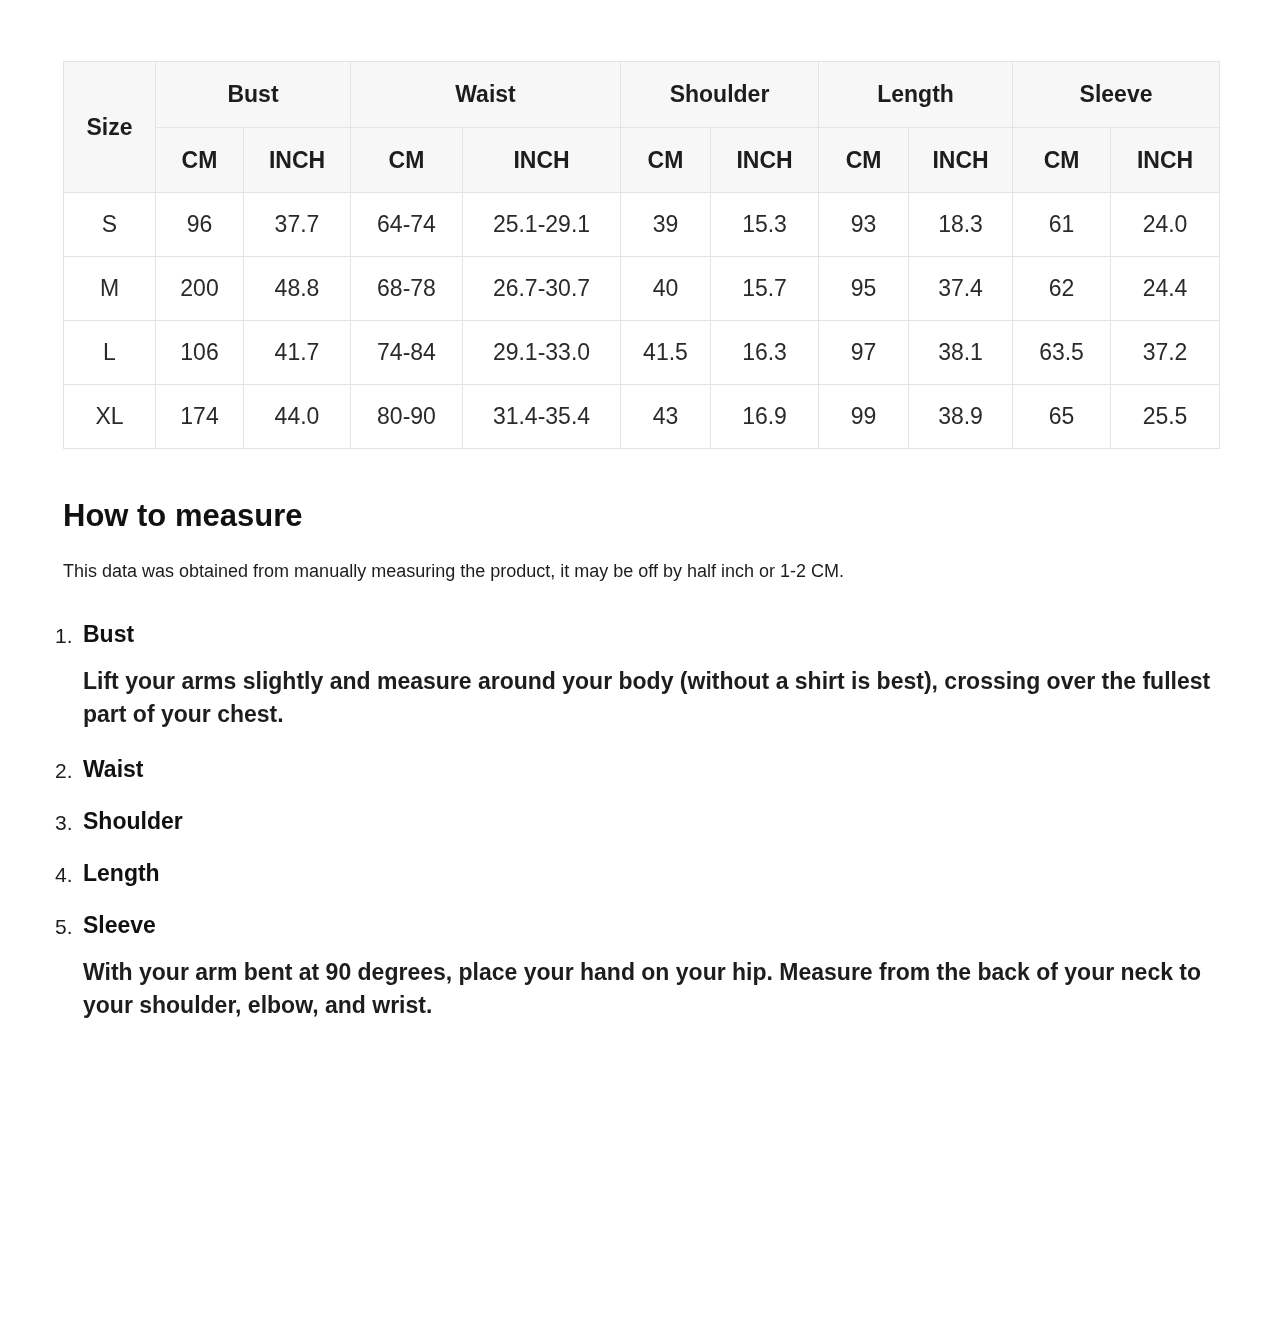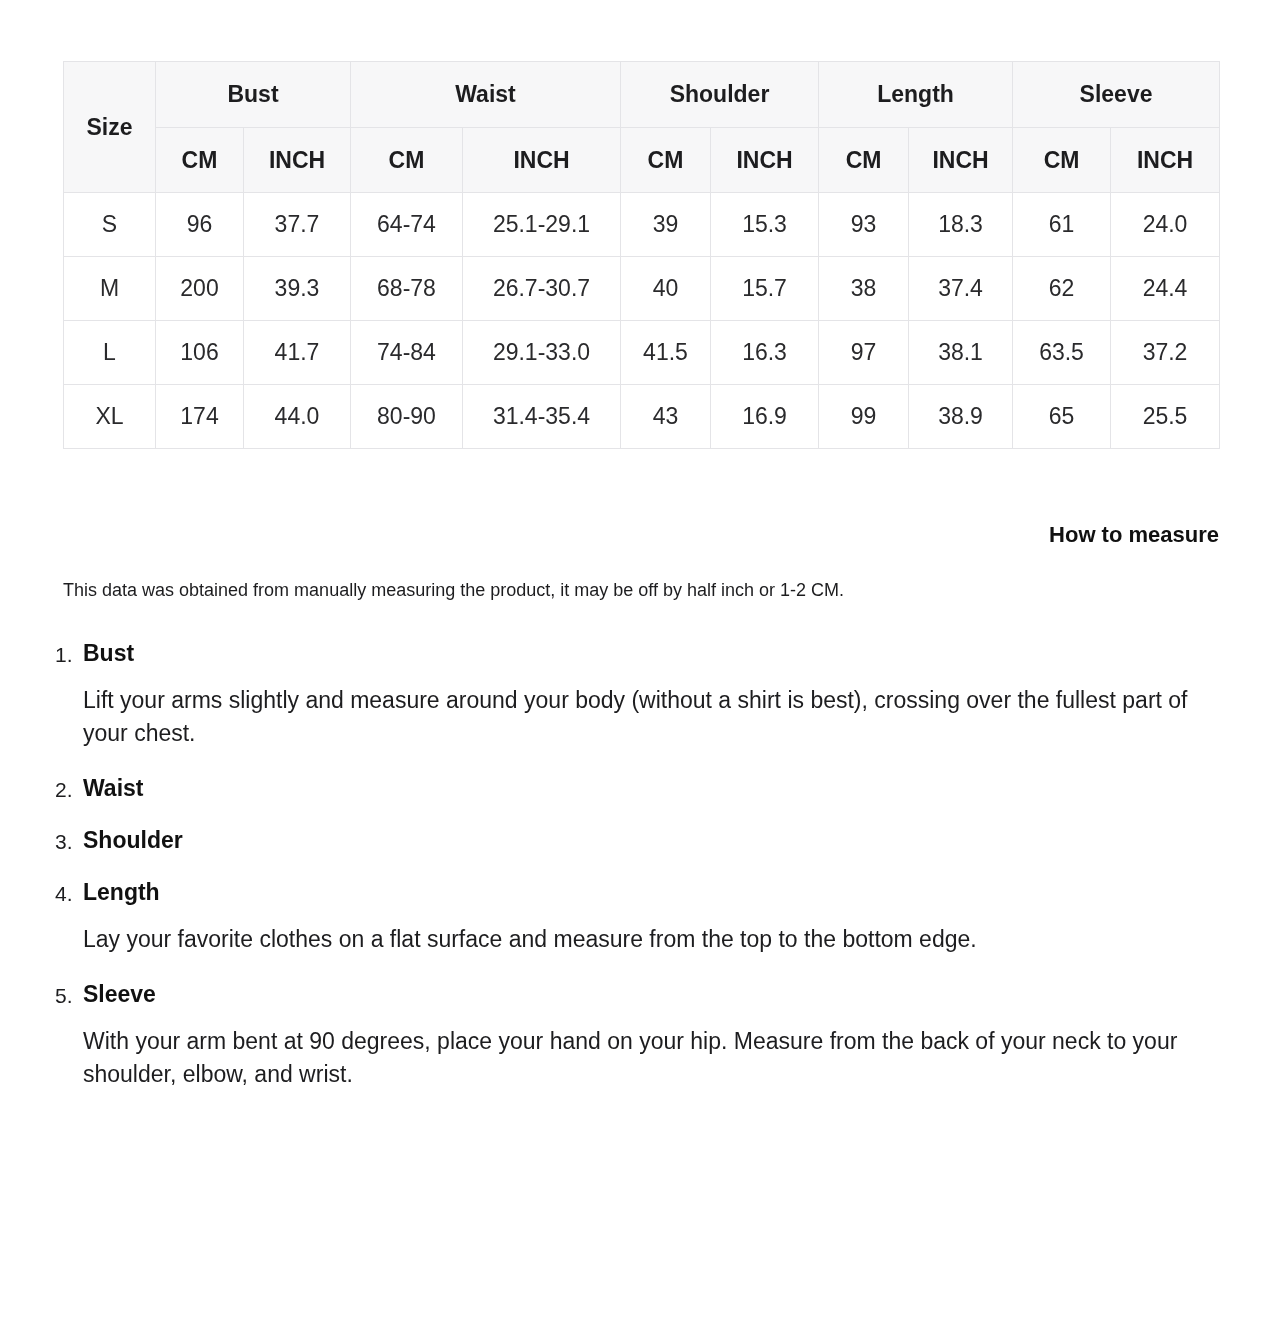--- a/index.html
+++ b/index.html
@@ -40,26 +40,25 @@
   .size-chart thead tr.unit-row th { height: 65px; }
   .size-chart tbody td {
     height: 64px;
     font-weight: 400;
     color: #2a2a2c;
     background: #ffffff;
   }
 
   
   .section-title {
-    margin: 68px 0 0 0;
-    font-size: 22px;
+    margin: 49px 0 0 0;
+    font-size: 31px;
     line-height: 36px;
     font-weight: 700;
     color: #111111;
-    text-align: right;
   }
   .intro {
     margin: 21px 0 0 0;
     font-size: 18px;
     line-height: 33px;
     color: #1d1d1f;
     max-width: 1156px;
   }
   ol.steps {
     list-style: none;
@@ -85,20 +84,21 @@
     font-size: 23px;
     line-height: 27px;
     font-weight: 700;
     color: #111111;
   }
   .step-desc {
     margin: 17px 0 0 0;
     font-size: 23px;
     line-height: 33px;
     color: #1d1d1f;
+    font-weight: bold;
   }
 </style>
 </head>
 <body>
 
 <div class="page">
 
   <table class="size-chart">
     <colgroup>
       <col style="width:92px">
@@ -145,26 +145,26 @@
         <td>39</td>
         <td>15.3</td>
         <td>93</td>
         <td>18.3</td>
         <td>61</td>
         <td>24.0</td>
       </tr>
       <tr>
         <td>M</td>
         <td>200</td>
-        <td>39.3</td>
+        <td>48.8</td>
         <td>68-78</td>
         <td>26.7-30.7</td>
         <td>40</td>
         <td>15.7</td>
-        <td>38</td>
+        <td>95</td>
         <td>37.4</td>
         <td>62</td>
         <td>24.4</td>
       </tr>
       <tr>
         <td>L</td>
         <td>106</td>
         <td>41.7</td>
         <td>74-84</td>
         <td>29.1-33.0</td>
@@ -205,21 +205,20 @@
         <span class="step-number">2.</span>
         <div class="step-term">Waist</div>
       </li>
       <li>
         <span class="step-number">3.</span>
         <div class="step-term">Shoulder</div>
       </li>
       <li>
         <span class="step-number">4.</span>
         <div class="step-term">Length</div>
-        <p class="step-desc">Lay your favorite clothes on a flat surface and measure from the top to the bottom edge.</p>
       </li>
       <li>
         <span class="step-number">5.</span>
         <div class="step-term">Sleeve</div>
         <p class="step-desc">With your arm bent at 90 degrees, place your hand on your hip. Measure from the back of your neck to your shoulder, elbow, and wrist.</p>
       </li>
     </ol>
   </section>
 
 </div>

